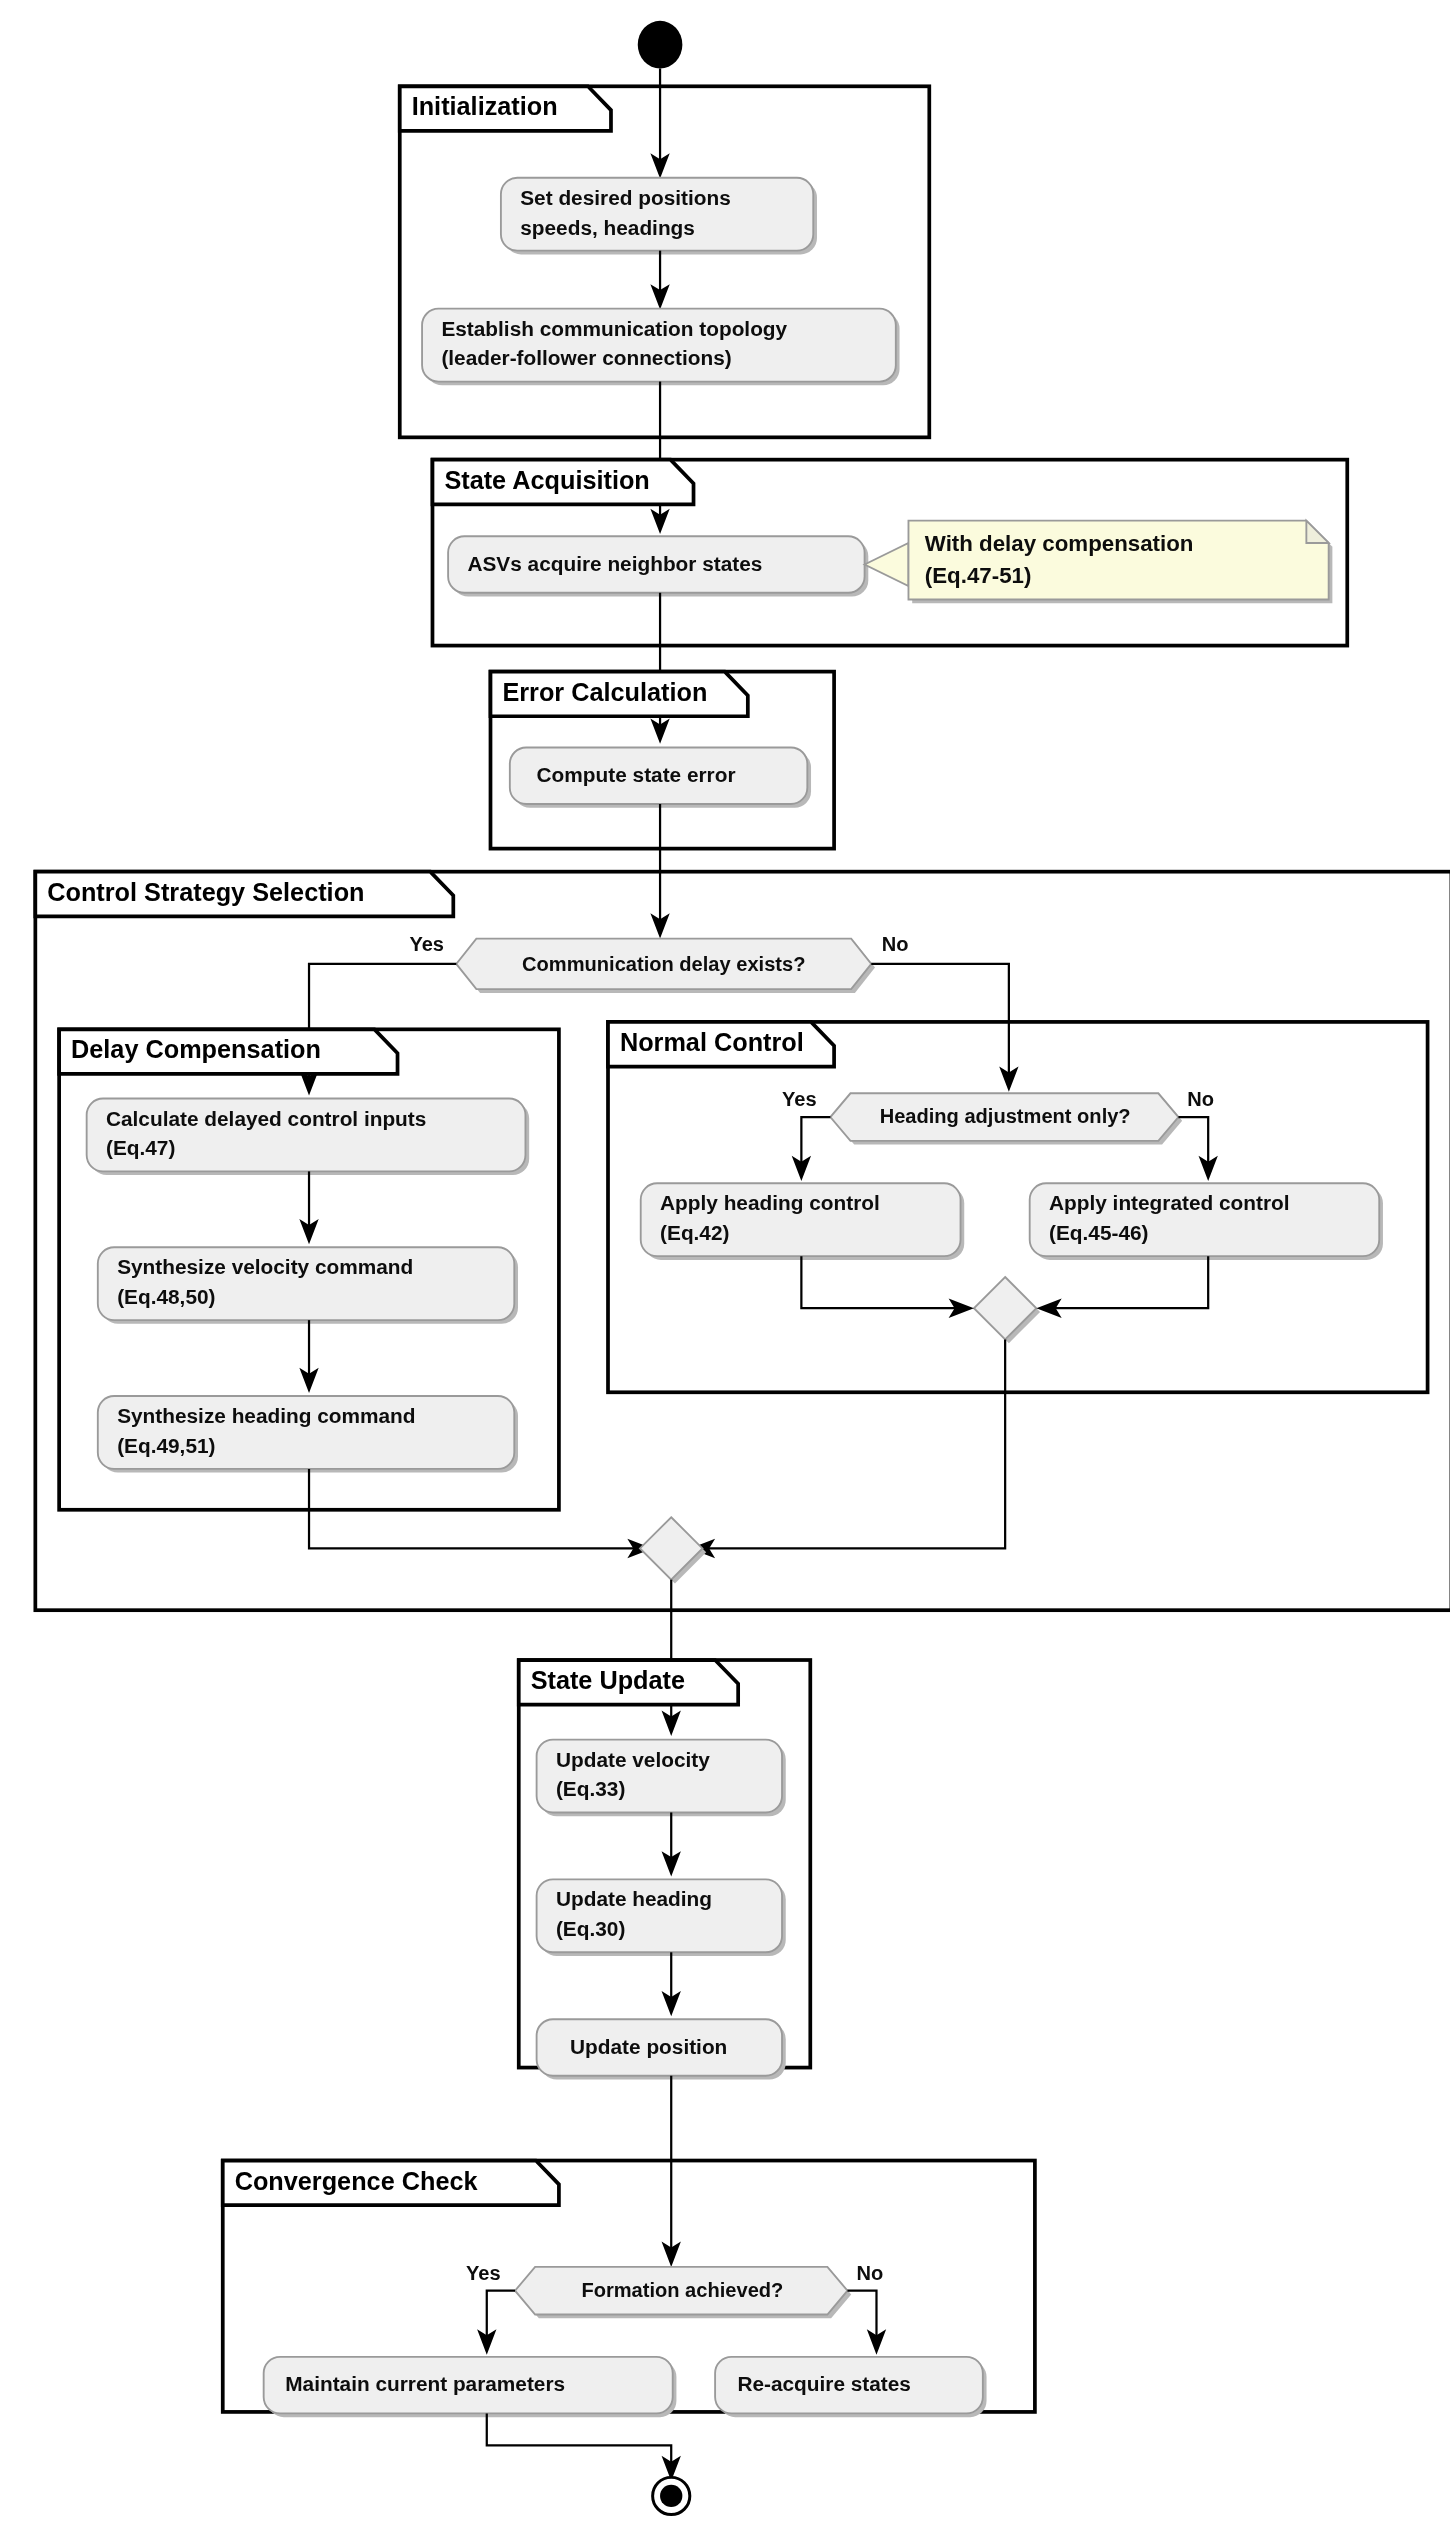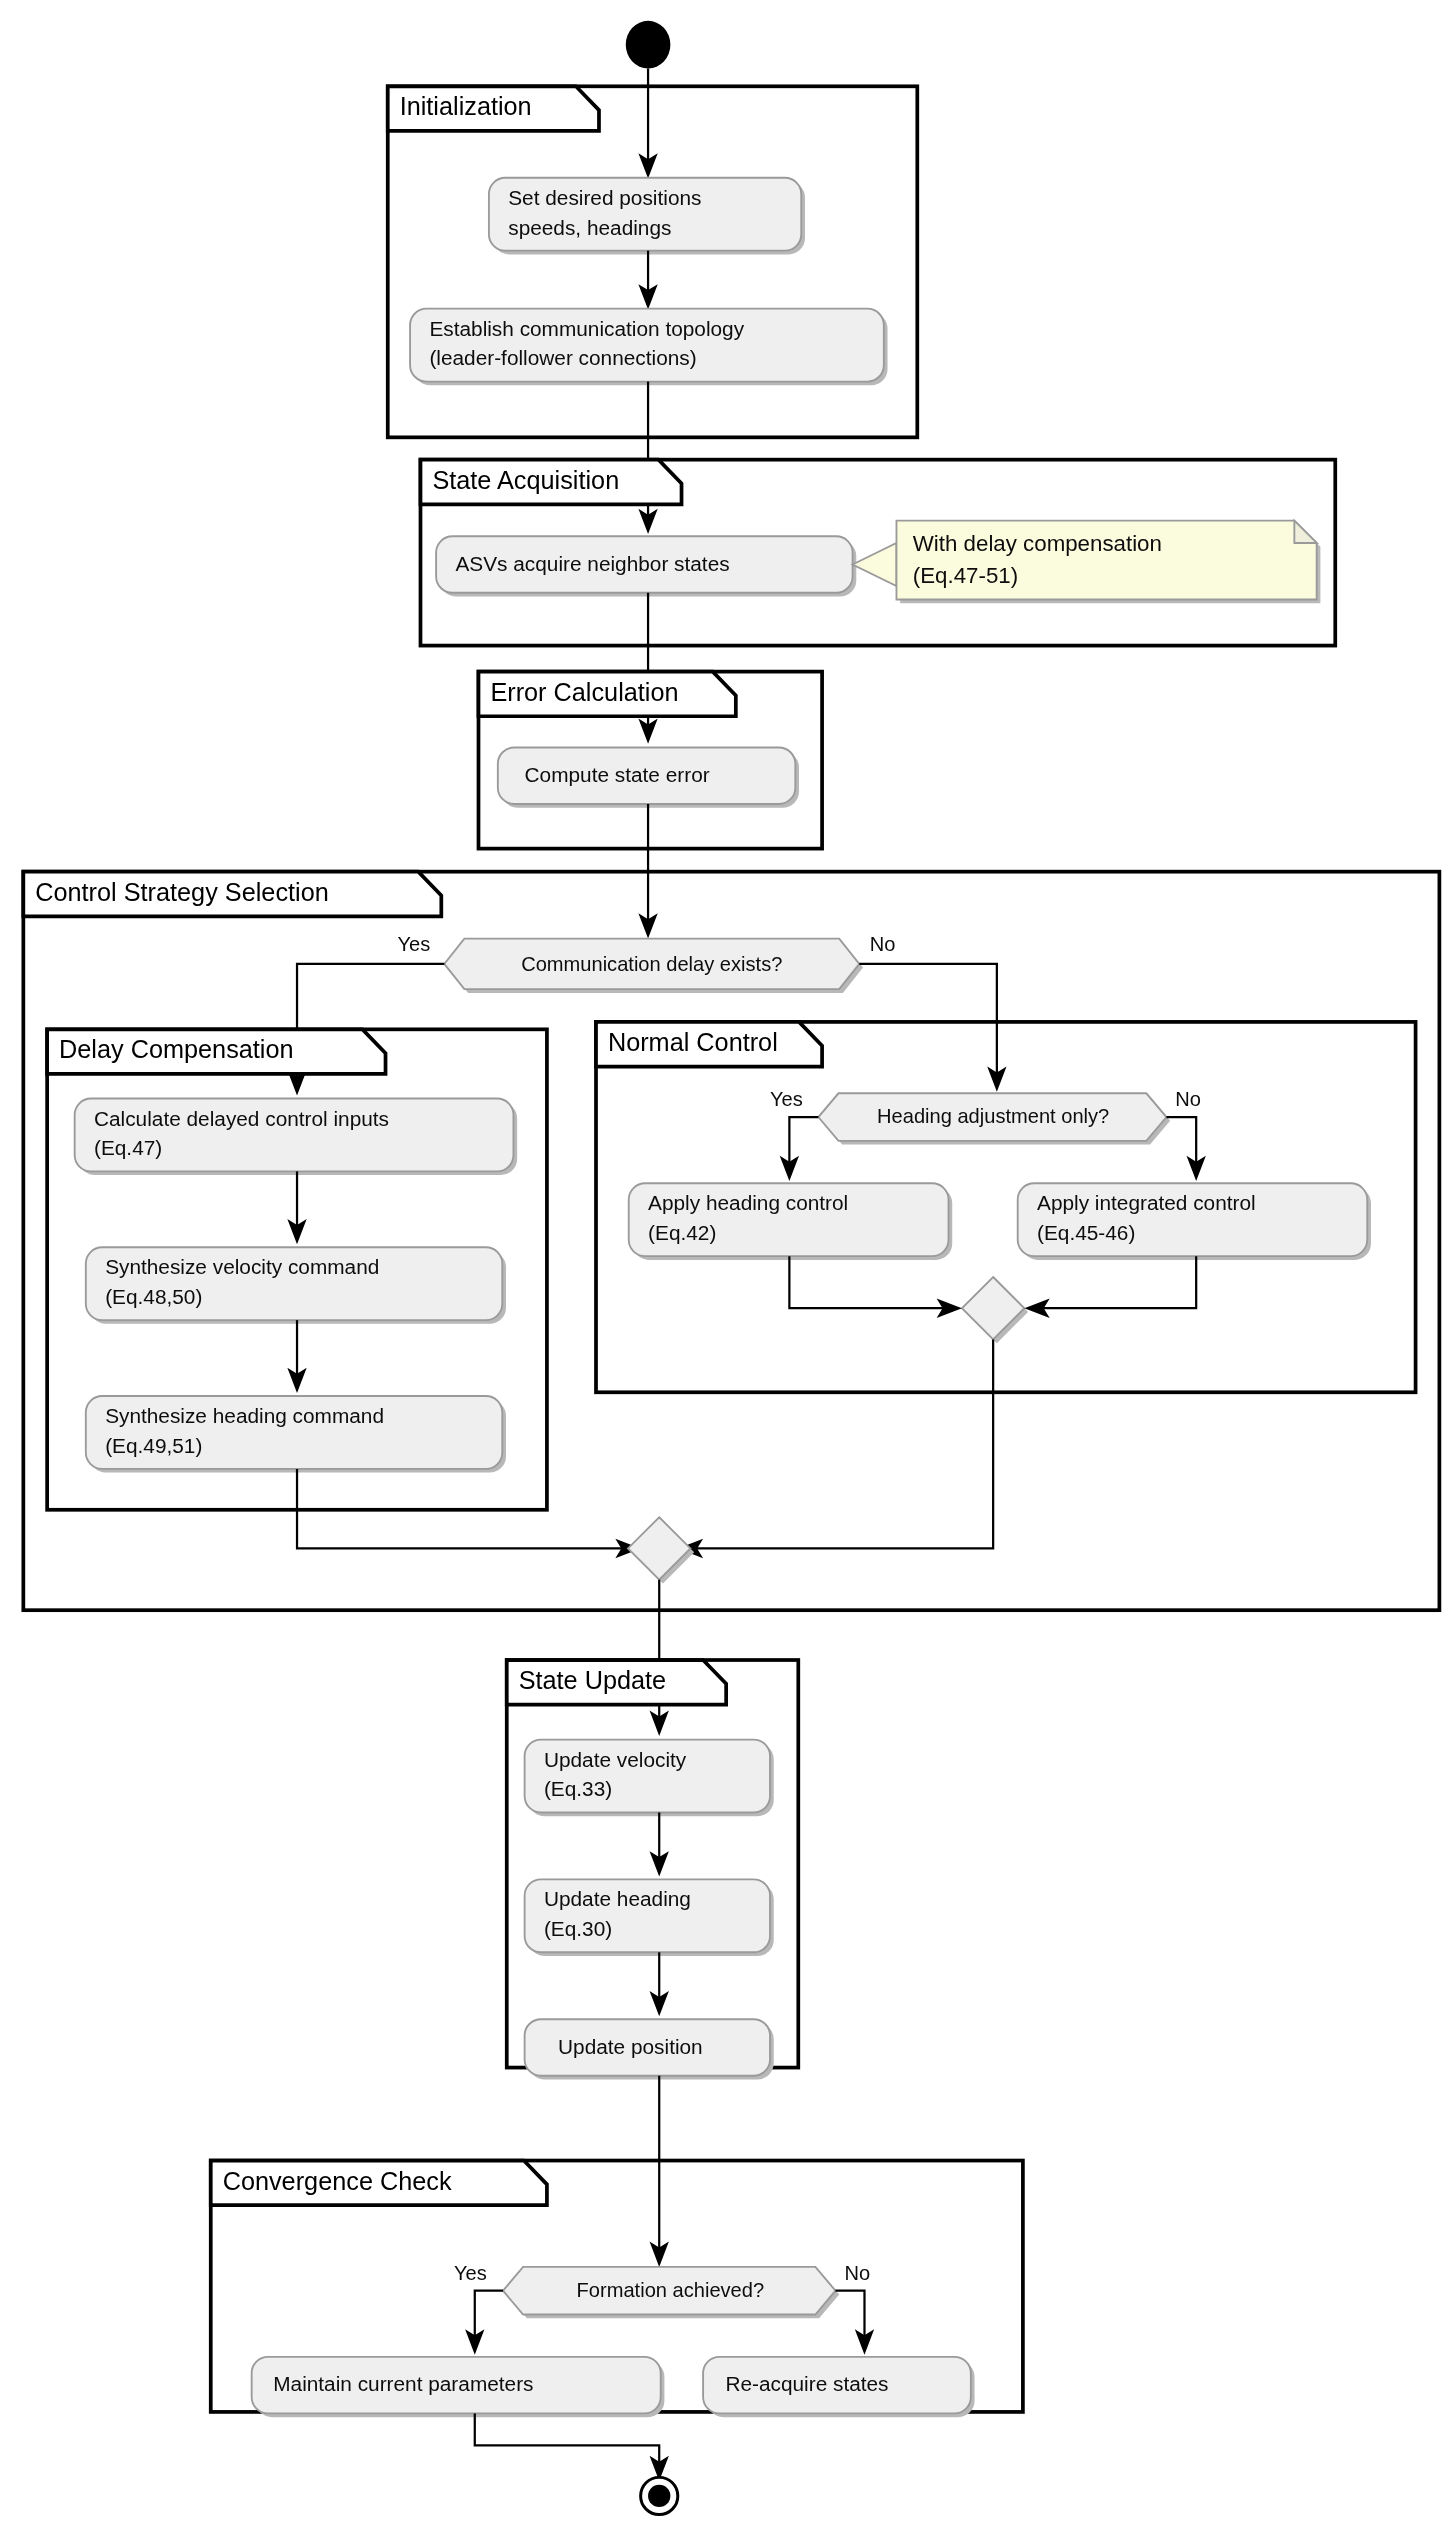--- a/index.html
+++ b/index.html
@@ -10,23 +10,24 @@
   }
   body {
     width: 1451px;
     height: 2525px;
     font-family: "Liberation Sans", sans-serif;
     position: relative;
     overflow: hidden;
   }
   #diagram-root {
     position: absolute;
-    top: 0; left: 4px;
+    top: 0; left: 16px;
     width: 1208px;
     height: 2525px;
+    font-weight: bold;
   }
   svg#uml {
     display: block;
     width: 1451px;
     height: 2525px;
   }
   .frame-rect {
     fill: none;
     stroke: #000000;
     stroke-width: 5;

